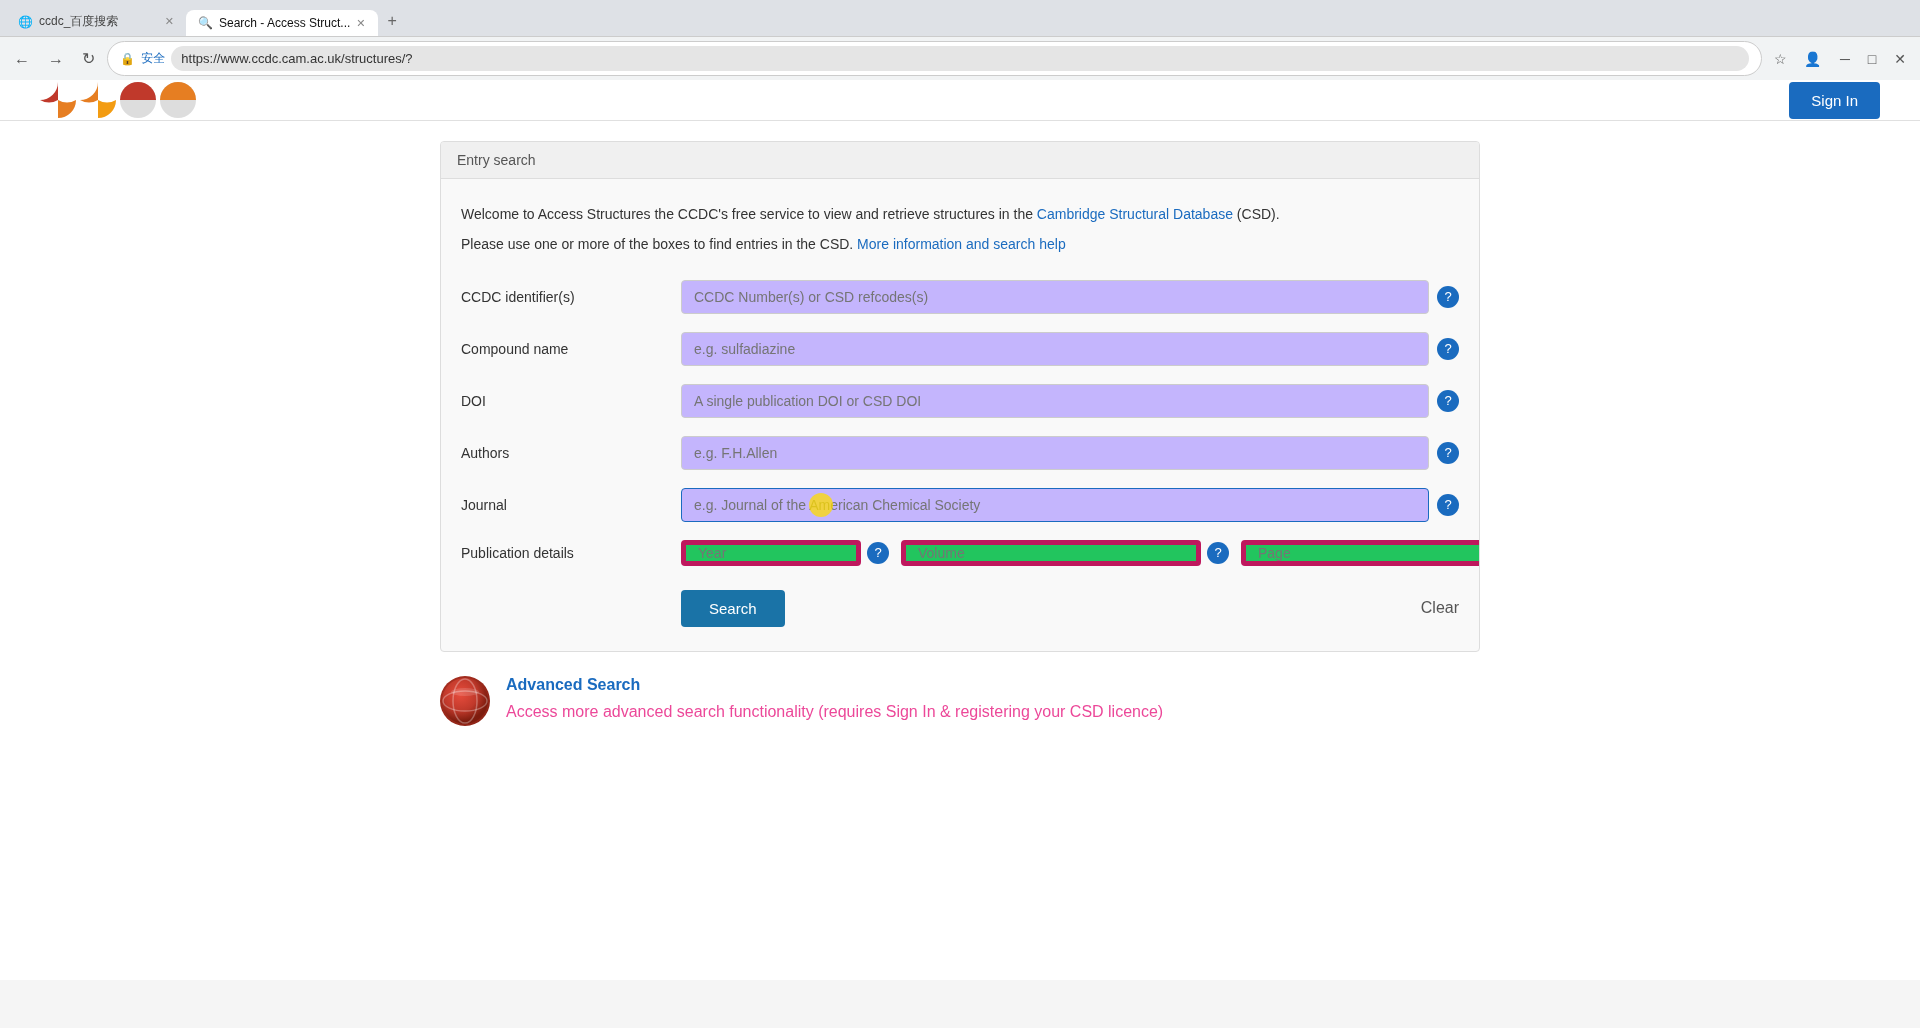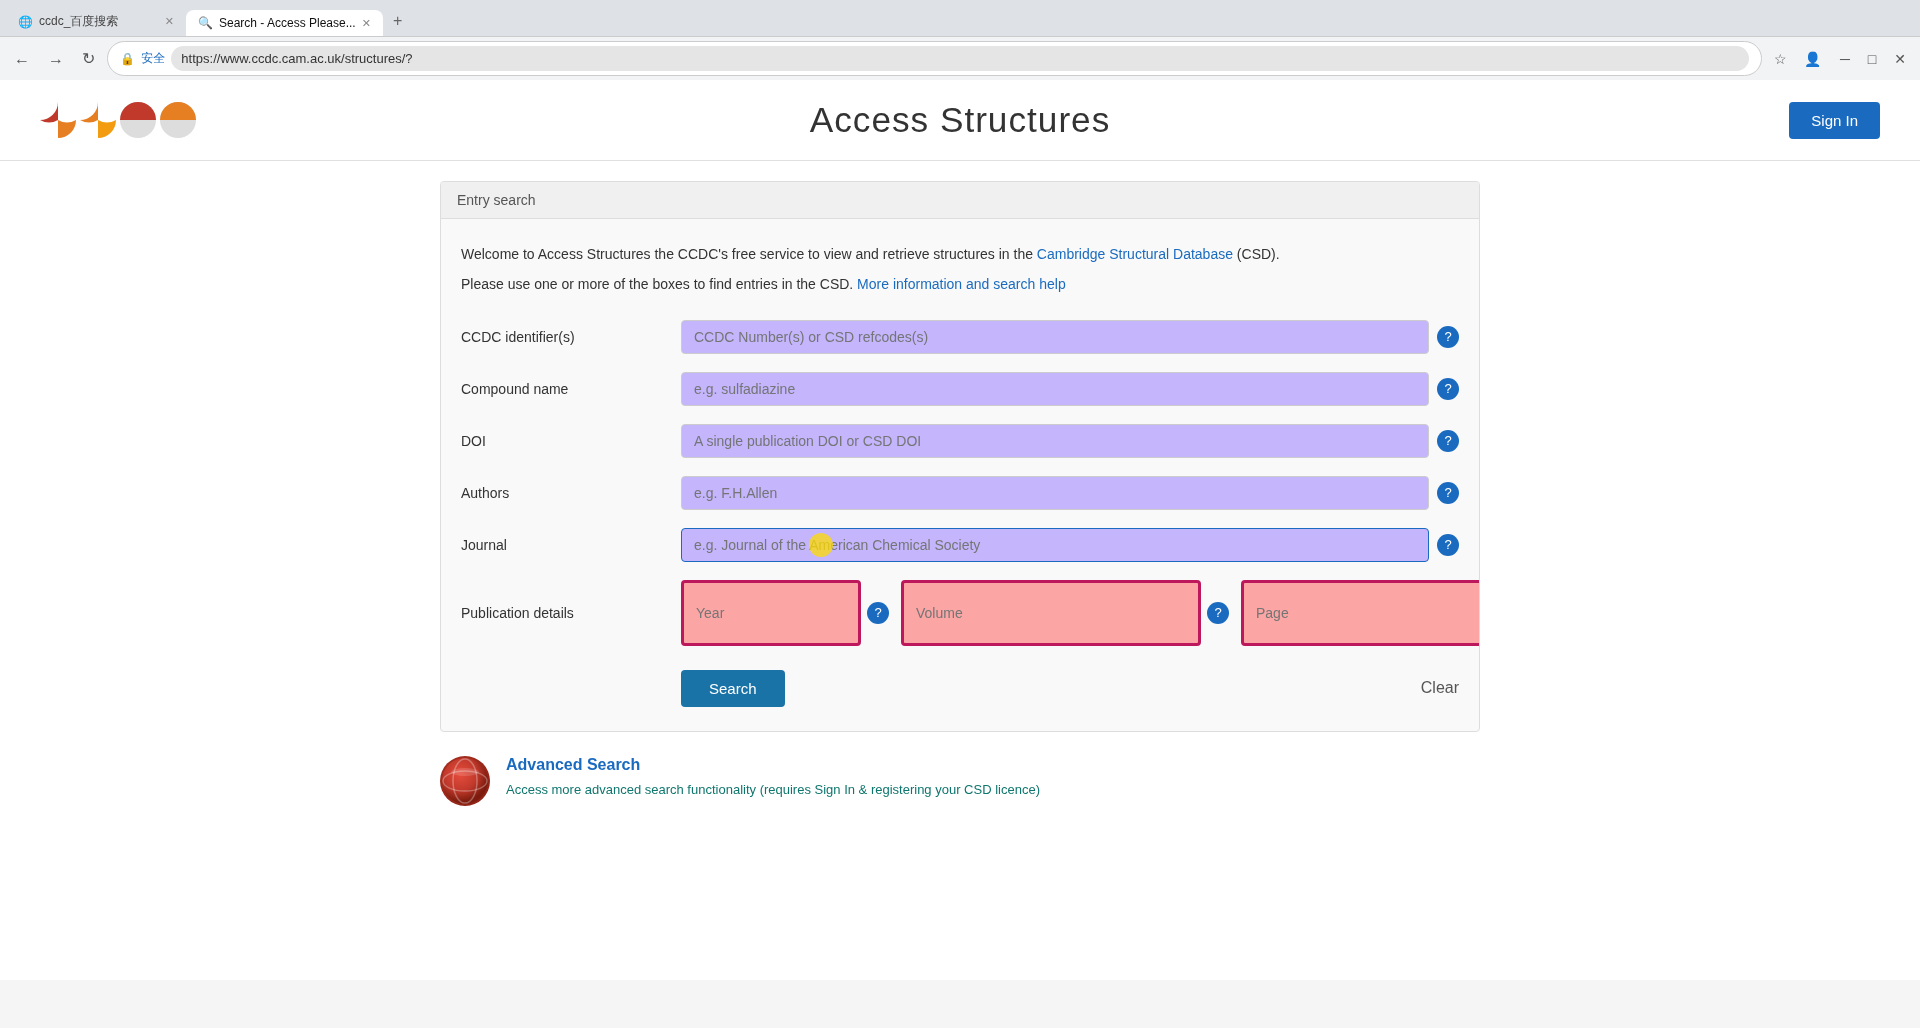--- a/index.html
+++ b/index.html
@@ -41,53 +41,53 @@
     .form-section { margin-top: 24px; }
     .form-row { display: flex; align-items: center; margin-bottom: 18px; }
     .form-label { width: 220px; text-align: left; padding-right: 20px; font-size: 14px; color: #333; flex-shrink: 0; }
     .form-input-wrapper { flex: 1; display: flex; align-items: center; gap: 8px; }
     .form-input { flex: 1; padding: 8px 12px; border: 1px solid #ccc; border-radius: 4px; font-size: 14px; color: #333; background: #c4b5fd; }
     .form-input.active-cursor { border-color: #1a6bbf; }
     .help-btn { width: 22px; height: 22px; background: #1a6bbf; color: #fff; border: none; border-radius: 50%; font-size: 13px; cursor: pointer; display: flex; align-items: center; justify-content: center; flex-shrink: 0; }
 
     .publication-row { display: flex; align-items: center; gap: 12px; }
     .pub-input-group { display: flex; align-items: center; gap: 6px; }
-    .pub-input { padding: 22px 12px; border: 3px solid #be185d; border-radius: 4px; font-size: 14px; color: #333; background: #fca5a5; }
+    .pub-input { padding: 0 12px; border: 5px solid #be185d; border-radius: 4px; font-size: 14px; color: #333; background: #22c55e; }
     .pub-input.year { width: 180px; }
     .pub-input.volume { width: 300px; }
     .pub-input.page { width: 250px; }
 
     .form-actions { display: flex; align-items: center; justify-content: space-between; margin-top: 24px; padding-left: 220px; }
     .search-btn { background: #1a73a7; color: #fff; border: none; padding: 10px 28px; border-radius: 4px; font-size: 15px; cursor: pointer; }
     .clear-btn { background: none; border: none; color: #555; font-size: 16px; cursor: pointer; text-decoration: none; }
 
     
     .advanced-section { margin-top: 24px; display: flex; align-items: flex-start; gap: 16px; }
     .advanced-icon { width: 50px; height: 50px; border-radius: 50%; background: radial-gradient(circle at 40% 40%, #c0392b, #7d1c0e); display: flex; align-items: center; justify-content: center; flex-shrink: 0; overflow: hidden; position: relative; }
     .advanced-text h3 { color: #1a6bbf; font-size: 16px; margin-bottom: 6px; cursor: pointer; }
-    .advanced-text p { font-size: 13px; color: #0f766e; line-height: 1.5; }
+    .advanced-text p { font-size: 16px; color: #ec4899; line-height: 1.5; }
 
     
     .logo-shapes { display: flex; gap: 4px; align-items: center; }
     .shape-svg { width: 36px; height: 36px; }
   </style>
 </head>
 <body>
 
 <div class="browser-chrome">
 
   <div class="tab-bar">
     <div class="tab">
       <span style="font-size:12px;">🌐</span>
       <span>ccdc_百度搜索</span>
       <span class="tab-close">✕</span>
     </div>
     <div class="tab active">
       <span style="font-size:12px;">🔍</span>
-      <span>Search - Access Please...</span>
+      <span>Search - Access Struct...</span>
       <span class="tab-close">✕</span>
     </div>
     <button class="tab-new">+</button>
   </div>
 
   <div class="address-bar-row">
     <button class="nav-btn">←</button>
     <button class="nav-btn">→</button>
     <button class="nav-btn">↻</button>
     <div style="display:flex;align-items:center;flex:1;background:#fff;border:1px solid #ccc;border-radius:20px;padding:4px 12px;gap:6px;">
@@ -123,21 +123,20 @@
           <path d="M0,18 A18,18 0 0,1 36,18" fill="#c0392b"></path>
           <path d="M18,0 A18,18 0 0,1 36,18 A18,18 0 0,0 18,0" fill="#c0392b"></path>
         </svg>
         <svg class="shape-svg" viewBox="0 0 36 36">
           <circle cx="18" cy="18" r="18" fill="#ddd"></circle>
           <path d="M0,18 A18,18 0 0,1 36,18" fill="#e67e22"></path>
         </svg>
       </div>
     </div>
 
-    <h1 class="site-title">Access Structures</h1>
 
     <button class="sign-in-btn">Sign In</button>
   </div>
 
   <div class="main-container">
 
     <div class="search-panel">
       <div class="search-panel-header">
         <span>Entry search</span>
       </div>

